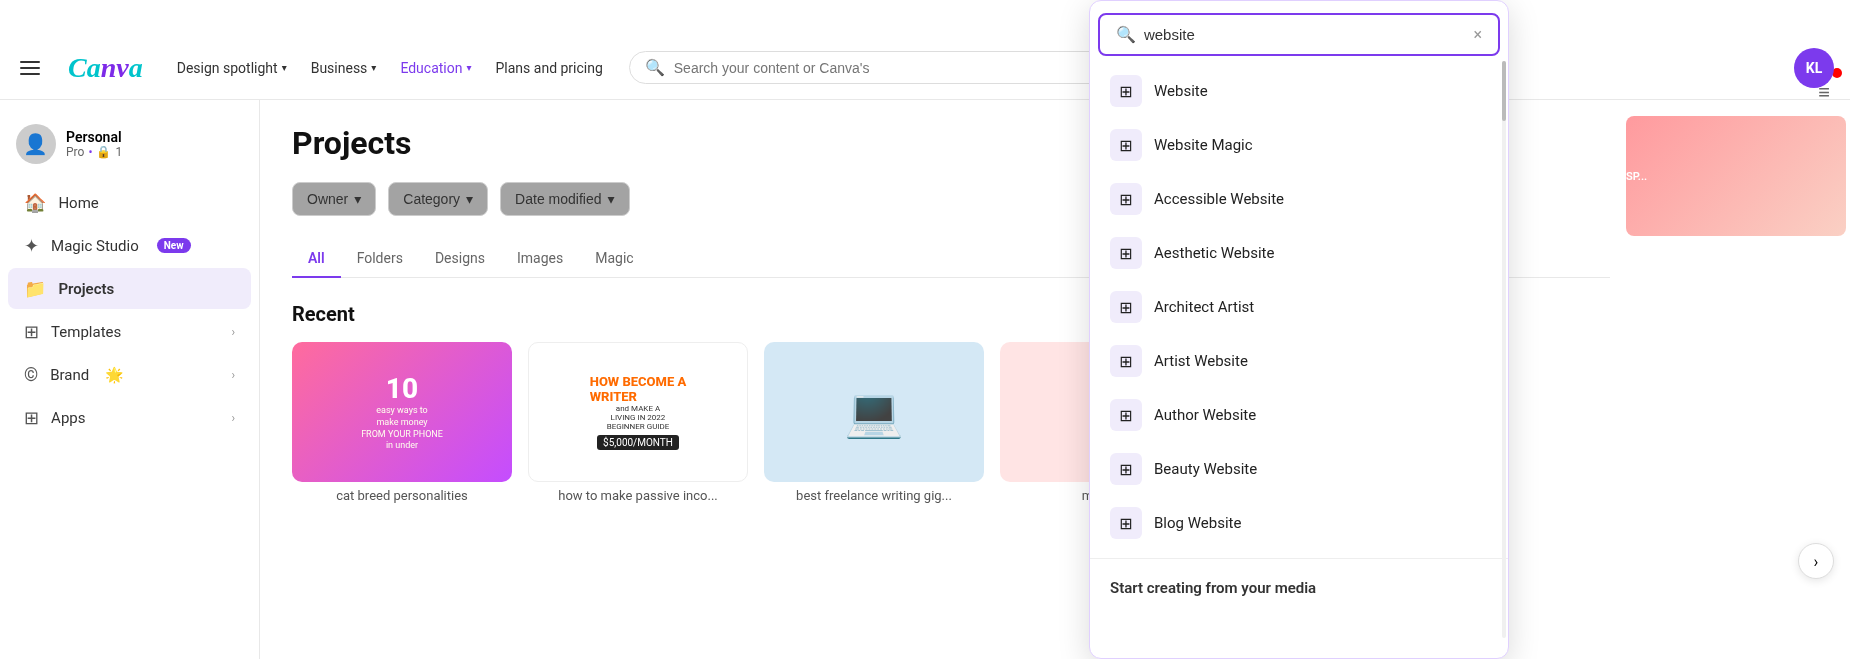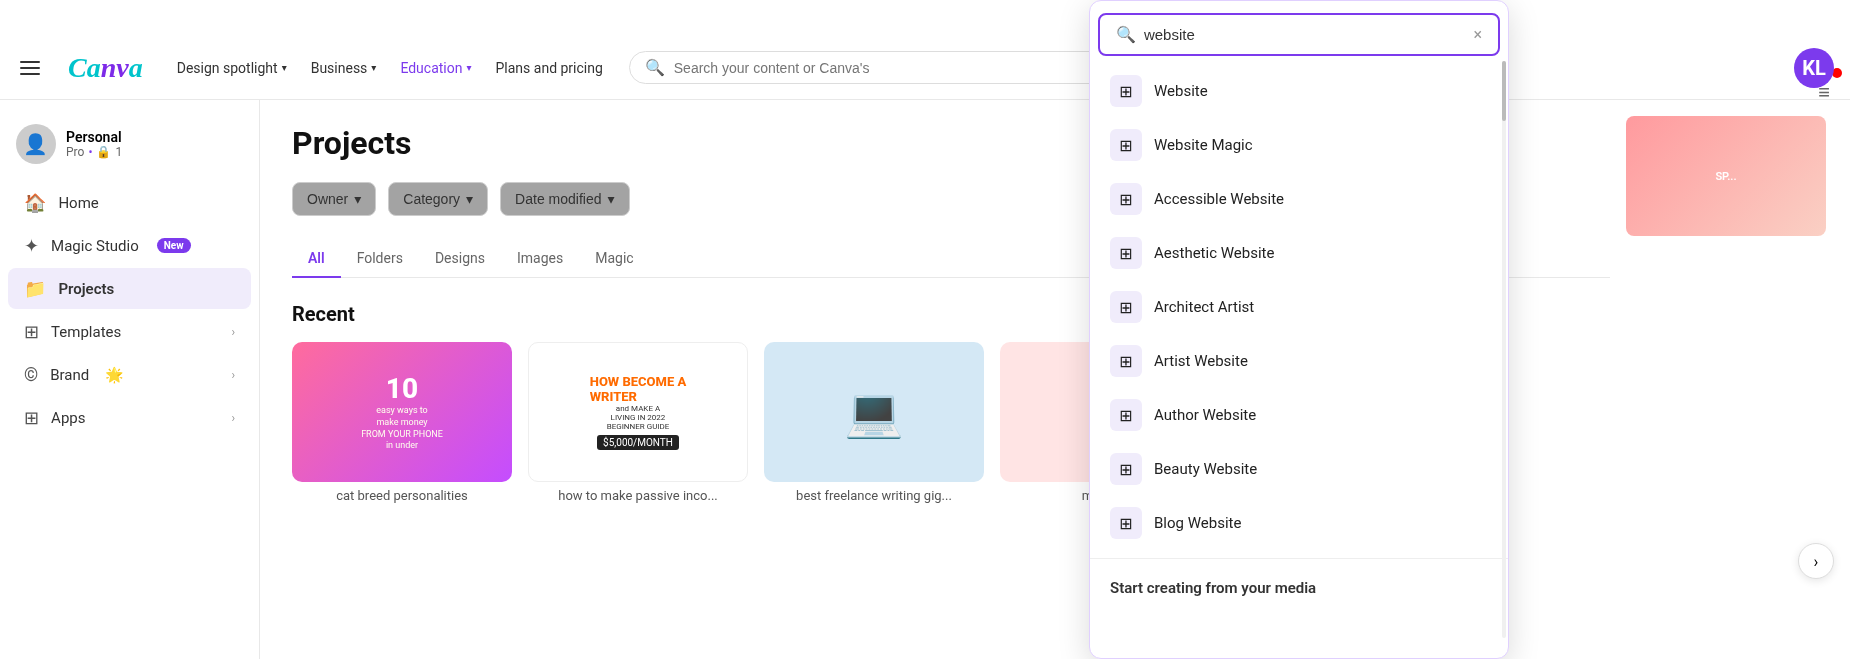--- a/index.html
+++ b/index.html
@@ -31,21 +31,21 @@
     }
     .search-box input {
       border: none; outline: none; font-size: 14px; width: 100%; background: transparent;
     }
     .search-icon-nav { color: #666; margin-right: 8px; font-size: 16px; }
 
     .topnav-right { margin-left: auto; display: flex; align-items: center; gap: 12px; }
     .avatar {
       width: 40px; height: 40px; border-radius: 50%; background: #7c3aed;
       color: #fff; display: flex; align-items: center; justify-content: center;
-      font-size: 20px; font-weight: 700; cursor: pointer;
+      font-size: 14px; font-weight: 700; cursor: pointer;
     }
 
     
     .layout { display: flex; height: calc(659px - 64px); }
 
     
     .sidebar {
       width: 260px; min-width: 260px; border-right: 1px solid #e8e8e8;
       padding: 16px 0; overflow-y: auto;
     }
@@ -166,22 +166,22 @@
 
     
     .right-partial {
       position: fixed; right: 0; top: 64px; width: 240px; height: calc(659px - 64px);
       overflow: hidden; background: #fff;
     }
     .right-partial-inner {
       padding: 16px; display: flex; flex-direction: column; gap: 12px;
     }
     .partial-card {
-      width: 200px; height: 120px; border-radius: 8px; overflow: hidden; background: #eee;
-      display: flex; align-items: center; justify-content: center; font-size: 12px; color: #999;
+      width: 220px; height: 120px; border-radius: 8px; overflow: hidden; background: #eee;
+      display: flex; align-items: center; justify-content: flex-start; font-size: 12px; color: #999;
     }
     .list-icon { font-size: 20px; color: #666; cursor: pointer; }
     .partial-pink { background: linear-gradient(135deg, #ff9a9e, #fad0c4); }
     .partial-corner-btn {
       position: absolute; right: 16px; bottom: 80px;
       width: 36px; height: 36px; border-radius: 50%; background: #fff;
       border: 1px solid #ddd; display: flex; align-items: center; justify-content: center;
       cursor: pointer; font-size: 16px; box-shadow: 0 2px 8px rgba(0,0,0,0.1);
     }
   </style>

